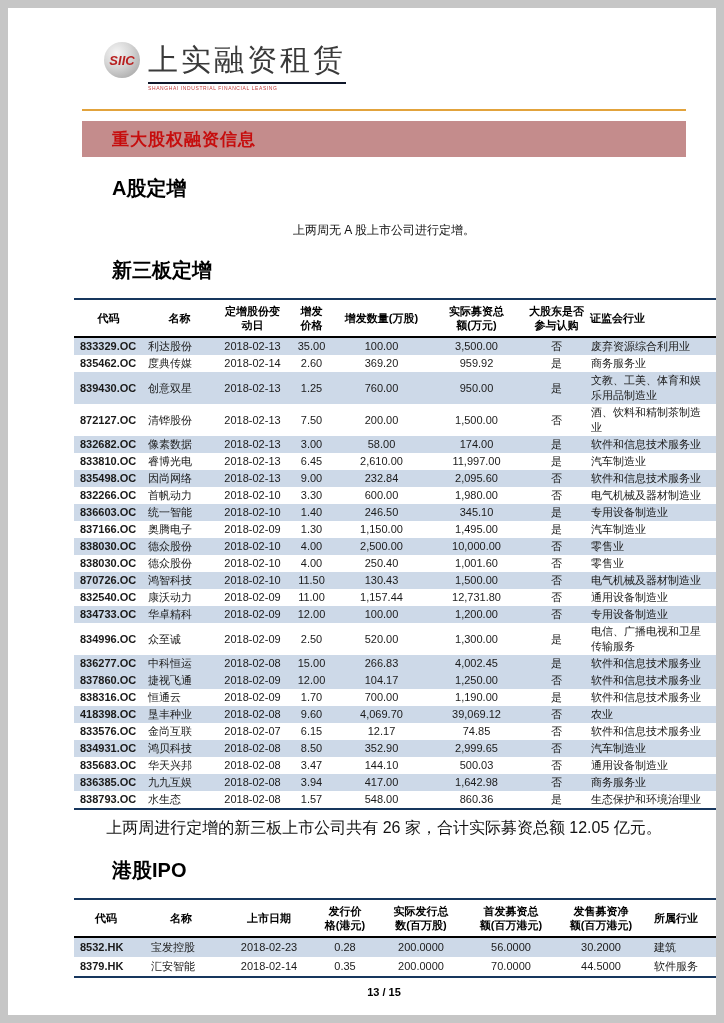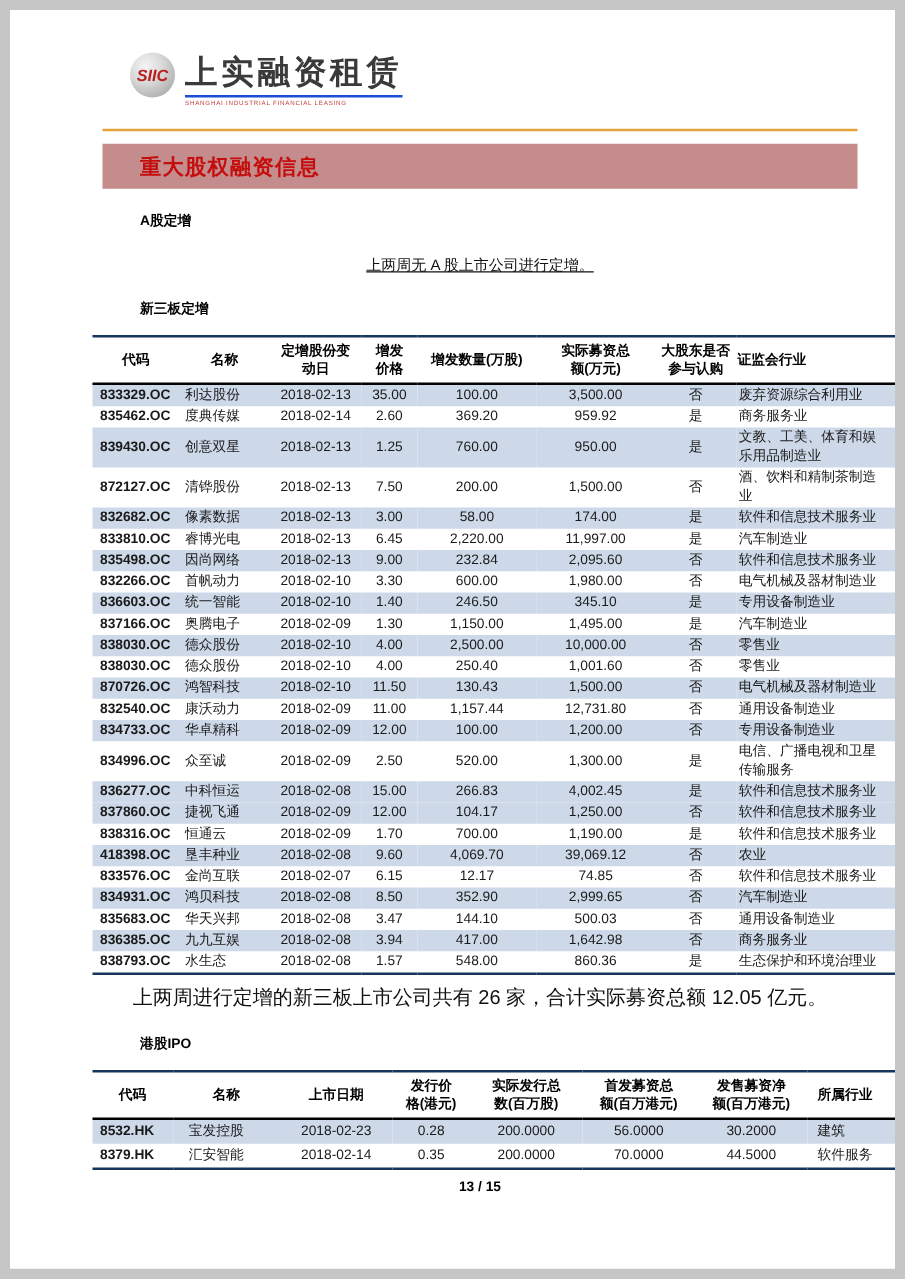--- a/index.html
+++ b/index.html
@@ -24,44 +24,44 @@
     background: radial-gradient(circle at 35% 30%, #f4f4f4 0%, #d8d8d8 40%, #9a9a9a 100%);
     display: flex; align-items: center; justify-content: center;
     margin-top: 2px;
   }
   .logo-ball span {
     color: #b81f1f; font-weight: bold; font-style: italic;
     font-size: 13px; letter-spacing: 0px;
   }
   .brand-block { margin-left: 8px; }
   .brand-cn {
-    font-size: 26px; font-weight: bold; color: #3a3a3a;
-    letter-spacing: 3px; border-bottom: 2px solid #1d4ed8; padding-bottom: 1px;
+    font-size: 30px; font-weight: normal; color: #3a3a3a;
+    letter-spacing: 3px; border-bottom: 2px solid #0f172a; padding-bottom: 1px;
     display: inline-block;
   }
   .brand-en {
     color: #c23b3b; font-size: 8px; letter-spacing: 1px;
     transform: scale(0.62); transform-origin: left top;
     white-space: nowrap; margin-top: 2px;
   }
   
   .gold-rule { border: 0; border-top: 2px solid #e2a33c; margin: 14px 30px 0 30px; }
   
   .banner {
     margin: 10px 30px 0 30px; height: 36px;
     background: #c48c8c;
     display: flex; align-items: center;
   }
   .banner-title {
     color: #c60d0d; font-weight: bold; font-size: 17px;
     margin-left: 30px; letter-spacing: 1px;
   }
   
-  .sec-heading { font-size: 11px; font-weight: bold; color: #000; margin: 18px 0 0 60px; }
-  .note { text-align: center; font-size: 12px; color: #111; margin-top: 20px; text-decoration: underline; }
+  .sec-heading { font-size: 20px; font-weight: bold; color: #000; margin: 18px 0 0 60px; }
+  .note { text-align: center; font-size: 12px; color: #111; margin-top: 20px; }
   .note-tight { text-align: center; font-size: 16px; color: #111; margin-top: 8px; }
   
   table {
     border-collapse: collapse; table-layout: fixed;
     margin: 14px 22px 0 22px; width: 664px;
     border-top: 2px solid #17365d; border-bottom: 2px solid #17365d;
     font-size: 11px; color: #1a1a1a;
   }
   thead tr { border-bottom: 2px solid #000000; }
   th {
@@ -188,21 +188,21 @@
           <td class="c4">58.00</td>
           <td class="c5">174.00</td>
           <td class="c6">是</td>
           <td class="c7">软件和信息技术服务业</td>
         </tr>
         <tr>
           <td class="c0">833810.OC</td>
           <td class="c1">睿博光电</td>
           <td class="c2">2018-02-13</td>
           <td class="c3">6.45</td>
-          <td class="c4">2,220.00</td>
+          <td class="c4">2,610.00</td>
           <td class="c5">11,997.00</td>
           <td class="c6">是</td>
           <td class="c7">汽车制造业</td>
         </tr>
         <tr class="alt">
           <td class="c0">835498.OC</td>
           <td class="c1">因尚网络</td>
           <td class="c2">2018-02-13</td>
           <td class="c3">9.00</td>
           <td class="c4">232.84</td>

